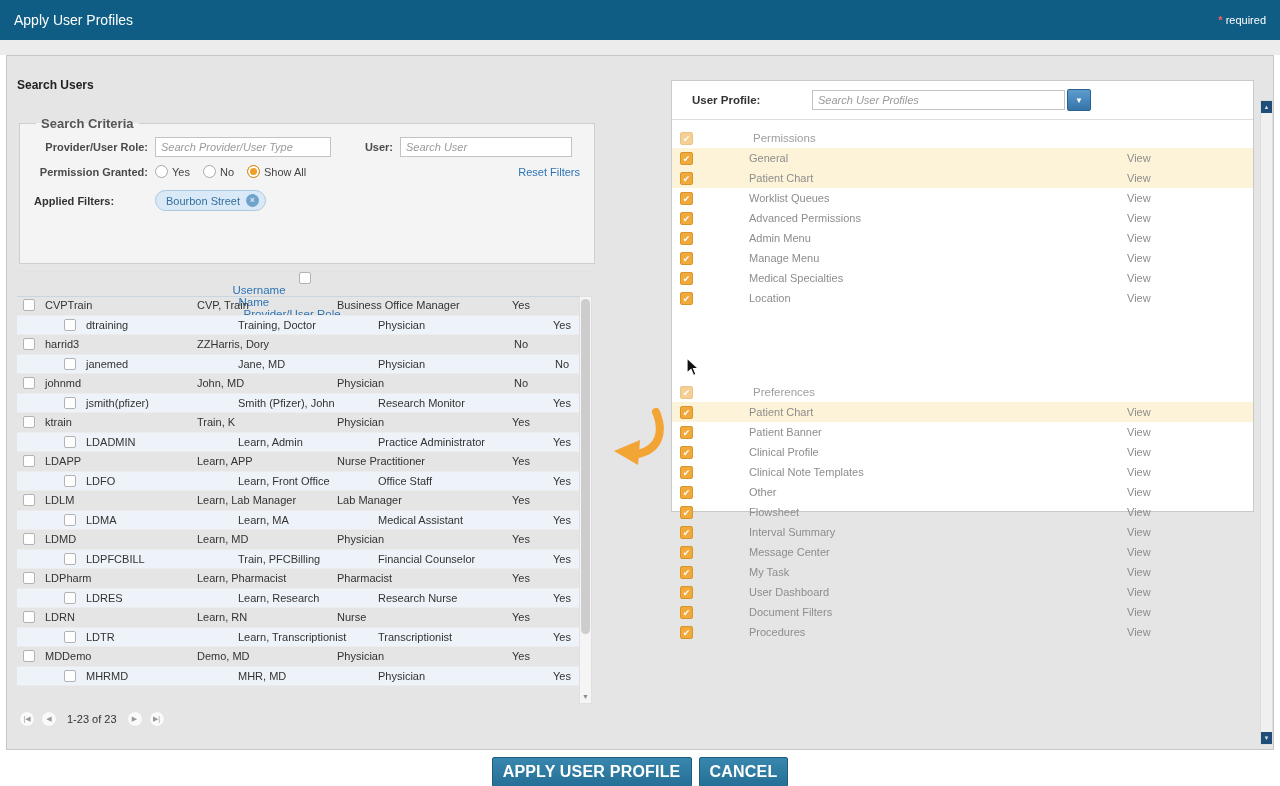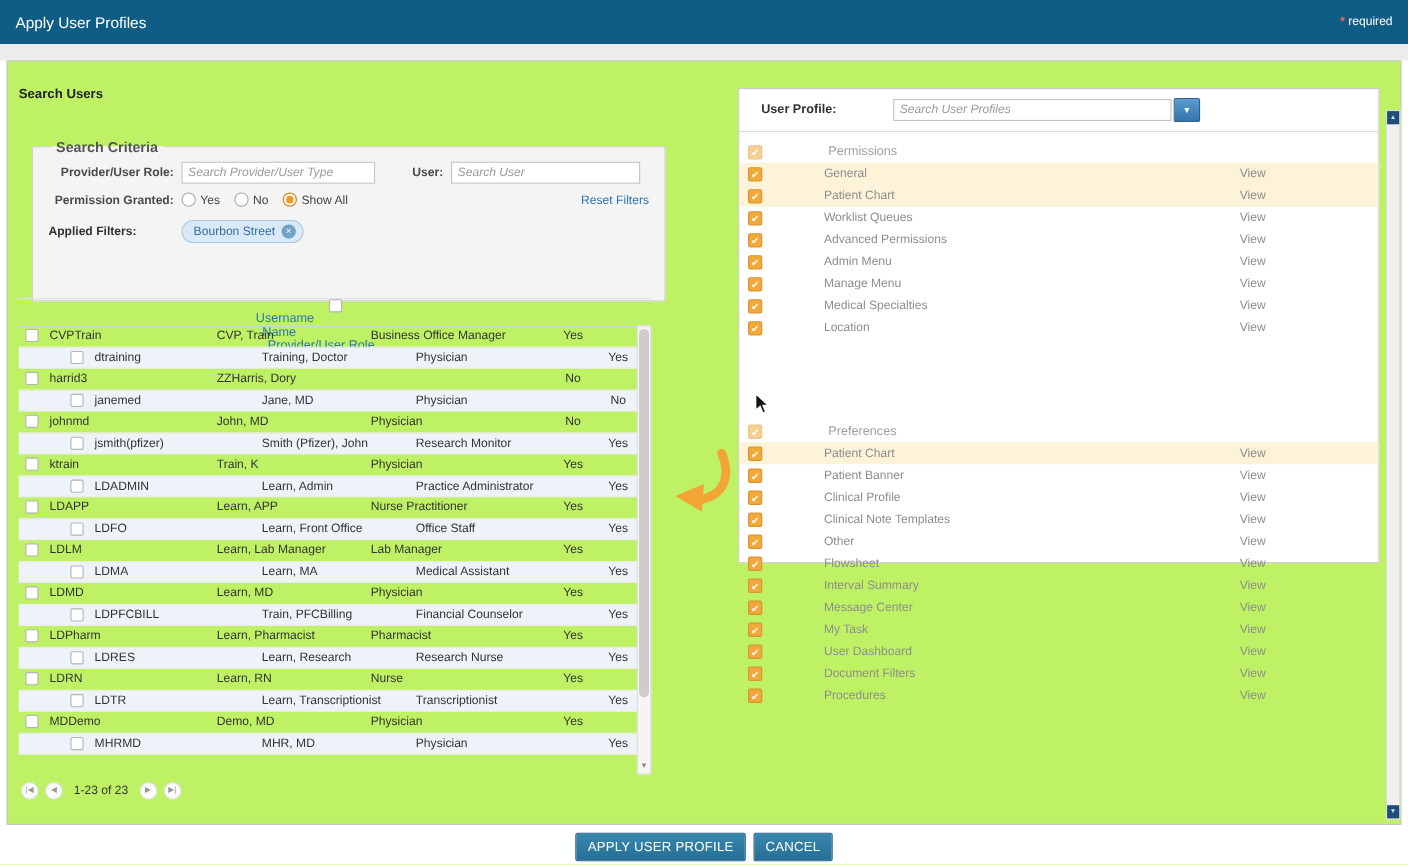--- a/index.html
+++ b/index.html
@@ -8,29 +8,29 @@
 
   
   .topbar{position:absolute;top:0;left:0;right:0;height:40px;background:#0f5c84;
           display:flex;align-items:center;justify-content:space-between;padding:0 14px;box-sizing:border-box;}
   .app-title{color:#fff;font-size:14px;}
   .required-note{color:#fff;font-size:11px;}
   .required-note .star{color:#ff5f5f;font-weight:bold;margin-right:3px;}
   .gray-strip{position:absolute;top:40px;left:0;right:0;height:15px;background:#ececec;}
 
   
-  .content{position:absolute;top:55px;left:6px;width:1268px;height:695px;background:#bef264;
+  .content{position:absolute;top:55px;left:6px;width:1268px;height:695px;background:#e5e5e5;
            border:1px solid #c6c6c6;box-sizing:border-box;}
   .sec-title{position:absolute;font-size:12px;font-weight:bold;color:#222;}
   .t-left{left:10px;top:22px;}
   .t-right{left:664px;top:22px;}
 
   
   .criteria{position:absolute;left:10px;top:58px;width:576px;height:148px;background:#f4f4f4;
-            border:1px solid #cfcfcf;padding:6px 10px 6px;box-sizing:border-box;margin:12px;}
+            border:1px solid #cfcfcf;padding:6px 10px 6px;box-sizing:border-box;margin:2px;}
   .criteria legend{font-size:13px;font-weight:bold;color:#555;padding:0 5px;margin-left:6px;}
   .frow{display:flex;align-items:center;margin-bottom:8px;font-size:11px;}
   .lbl{width:118px;text-align:right;padding-right:7px;font-weight:bold;color:#4a4a4a;flex:none;}
   .lbl.dim{color:#9b9b9b;}
   .lbl2{width:62px;text-align:right;padding-right:7px;font-weight:bold;color:#4a4a4a;flex:none;}
   .txt{width:172px;height:20px;border:1px solid #c3c3c3;background:#fff;font-family:inherit;
        font-size:11px;padding:0 5px;color:#333;box-sizing:border-box;}
   .txt::placeholder{color:#9a9a9a;font-style:italic;}
   .sel-dis{width:156px;height:20px;border:1px dashed #b5b5b5;background:#f1f1f1;display:flex;
            align-items:center;padding:0 5px;color:#9a9a9a;font-style:italic;font-size:11px;box-sizing:border-box;}
@@ -102,22 +102,22 @@
   
   .outer-scroll{position:absolute;left:1253px;top:44px;width:13px;height:645px;background:#f0f0f0;
                 border:1px solid #dcdcdc;box-sizing:border-box;}
   .os-btn{position:absolute;left:0;width:11px;height:12px;background:#1e4d77;color:#cfe0ee;
           font-size:6px;text-align:center;line-height:12px;cursor:pointer;}
   .os-top{top:0;}
   .os-bottom{bottom:0;}
 
   
   .footer{position:absolute;left:0;top:757px;width:1280px;display:flex;justify-content:center;gap:7px;}
-  .btn{background:linear-gradient(#3887ae,#266f96);border:1px solid #1d5d80;color:#fff;font-size:12px;
-       font-weight:normal;padding:5px 10px;border-radius:2px;cursor:pointer;font-family:inherit;letter-spacing:.2px;}
+  .btn{background:linear-gradient(#3887ae,#266f96);border:1px solid #1d5d80;color:#fff;font-size:16px;
+       font-weight:bold;padding:5px 10px;border-radius:2px;cursor:pointer;font-family:inherit;letter-spacing:.2px;}
 
   .annot{position:absolute;pointer-events:none;}
 </style>
 </head>
 <body>
 
 <div class="topbar">
   <div class="app-title">Apply User Profiles</div>
   <div class="required-note">
     <span class="star">*</span><span>required</span>

